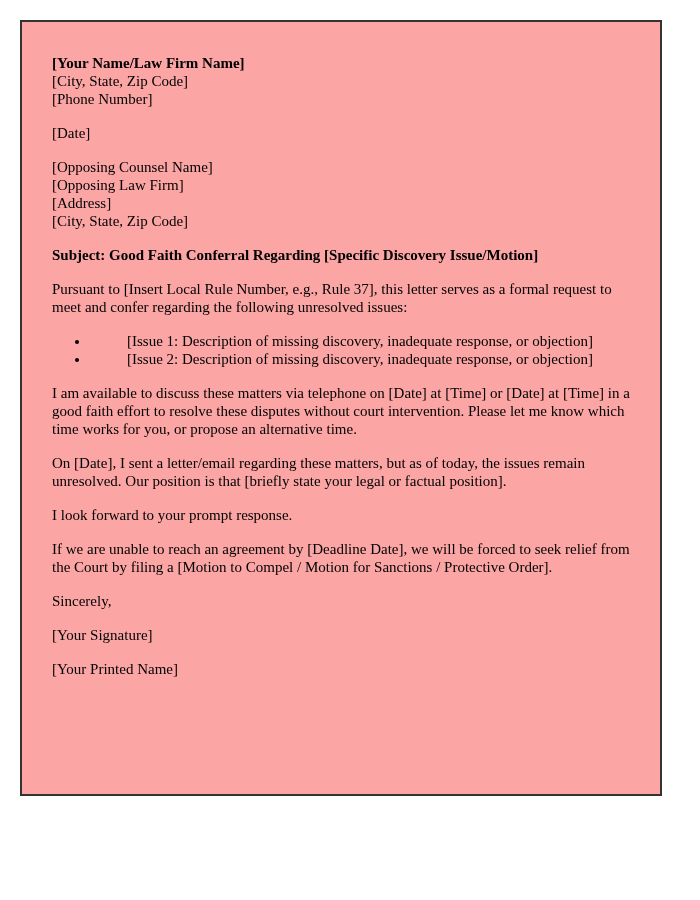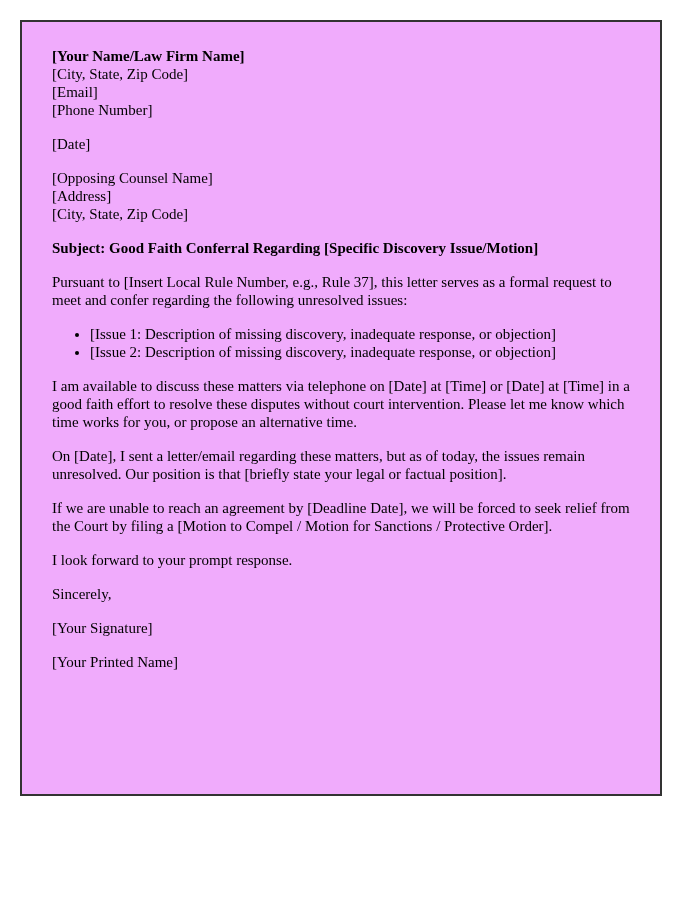--- a/index.html
+++ b/index.html
@@ -16,88 +16,89 @@
     color: #000000;
   }
   .letter {
     position: absolute;
     left: 20px;
     top: 20px;
     width: 642px;
     height: 776px;
     box-sizing: border-box;
     border: 2px solid #333333;
-    background: #f0abfc;
-    padding: 25px 30px;
+    background: #fca5a5;
+    padding: 32px 30px;
     font-size: 15px;
     line-height: 18px;
     overflow: hidden;
   }
   .letter p {
     margin: 0 0 16px 0;
   }
   .letter .block {
     margin: 0 0 16px 0;
   }
   .block div {
     line-height: 18px;
   }
   .bold {
     font-weight: bold;
   }
   ul.issues {
     margin: 0 0 16px 0;
     padding: 0 0 0 38px;
     list-style-type: disc;
+    text-align: center;
   }
   ul.issues li {
     line-height: 18px;
     margin: 0;
   }
 </style>
 </head>
 <body>
 
 <div class="page">
   <div class="letter">
 
     <div class="block">
       <div class="bold">[Your Name/Law Firm Name]</div>
       <div>[City, State, Zip Code]</div>
-      <div>[Email]</div>
       <div>[Phone Number]</div>
     </div>
 
     <p>[Date]</p>
 
     <div class="block">
       <div>[Opposing Counsel Name]</div>
+      <div>[Opposing Law Firm]</div>
       <div>[Address]</div>
       <div>[City, State, Zip Code]</div>
     </div>
 
     <div class="block">
       <div class="bold">Subject: Good Faith Conferral Regarding [Specific Discovery Issue/Motion]</div>
     </div>
 
 
     <p>Pursuant to [Insert Local Rule Number, e.g., Rule 37], this letter serves as a formal request to meet and confer regarding the following unresolved issues:</p>
 
     <ul class="issues">
       <li>[Issue 1: Description of missing discovery, inadequate response, or objection]</li>
       <li>[Issue 2: Description of missing discovery, inadequate response, or objection]</li>
     </ul>
 
     <p>I am available to discuss these matters via telephone on [Date] at [Time] or [Date] at [Time] in a good faith effort to resolve these disputes without court intervention. Please let me know which time works for you, or propose an alternative time.</p>
 
     <p>On [Date], I sent a letter/email regarding these matters, but as of today, the issues remain unresolved. Our position is that [briefly state your legal or factual position].</p>
 
+    <p>I look forward to your prompt response.</p>
+
     <p>If we are unable to reach an agreement by [Deadline Date], we will be forced to seek relief from the Court by filing a [Motion to Compel / Motion for Sanctions / Protective Order].</p>
-
-    <p>I look forward to your prompt response.</p>
 
     <p>Sincerely,</p>
 
     <p>[Your Signature]</p>
 
     <p>[Your Printed Name]</p>
 
   </div>
 </div>
 

